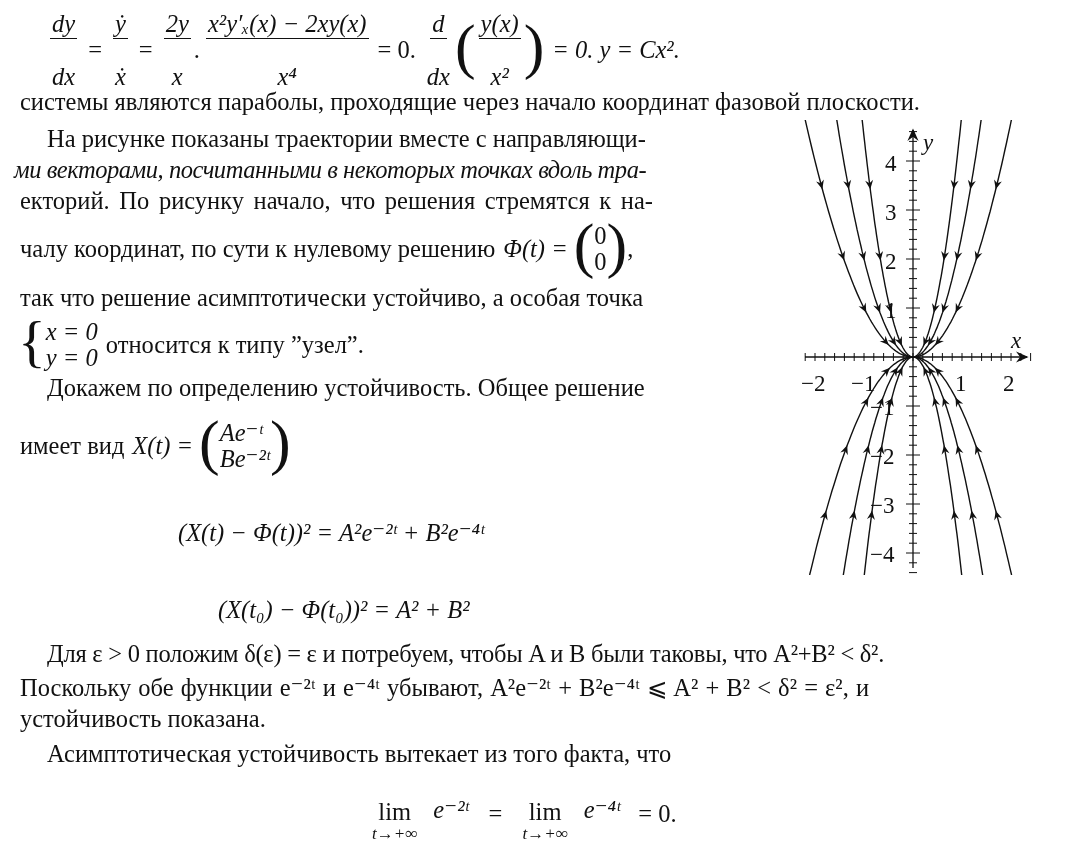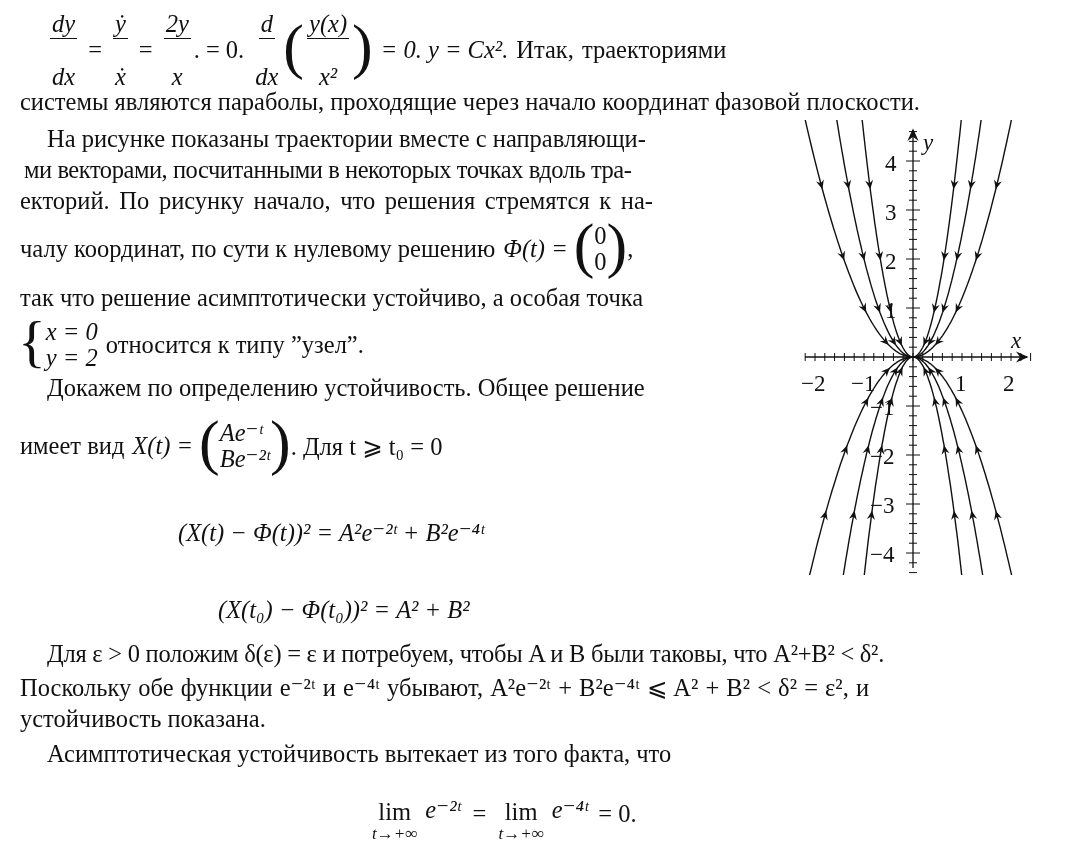--- a/index.html
+++ b/index.html
@@ -30,87 +30,89 @@
   <span class="frac it">
       <span class="num">ẏ</span>
       <span class="den">ẋ</span>
     </span>
   <span style="margin:0 8px;">=</span>
   <span class="frac it">
       <span class="num">2y</span>
       <span class="den">x</span>
     </span>
     <span>.</span>
+  <span class="frac it" style="margin-left:6px;">
+      <span class="num">x²y′ₓ(x) − 2xy(x)</span>
+      <span class="den">x⁴</span>
+    </span>
   <span style="margin:0 6px;">= 0.</span>
   <span class="frac it">
       <span class="num">d</span>
       <span class="den">dx</span>
     </span>
   <span class="bigp">(</span>
   <span class="frac it">
       <span class="num">y(x)</span>
       <span class="den">x²</span>
     </span>
   <span class="bigp">)</span>
   <span class="it" style="margin-left:8px;">= 0. y = Cx².</span>
-  <span style="margin-left:8px; word-spacing:2px;">Итак, траекториями</span>
 </div>
 
 <div class="ab" style="left:20px; top:88px;">системы являются параболы, проходящие через начало координат фазовой плоскости.</div>
 
 <div class="ab" style="left:47px; top:125px;">На рисунке показаны траектории вместе с направляющи-</div>
-<div class="ab" style="left:24px; top:156px; letter-spacing:-0.45px;">ми векторами, посчитанными в некоторых точках вдоль тра-</div>
+<div class="ab" style="left:14px; top:156px; letter-spacing:-0.45px;font-style:italic;">ми векторами, посчитанными в некоторых точках вдоль тра-</div>
 <div class="ab" style="left:20px; top:187px; word-spacing:3.5px;">екторий. По рисунку начало, что решения стремятся к на-</div>
 
 <div class="ab" style="left:20px; top:218px; height:62px; display:flex; align-items:center;">
   <span>чалу координат, по сути к нулевому решению</span>
   <span class="it" style="margin-left:8px;">Φ(t) =</span>
   <span class="bigp" style="margin-left:6px;">(</span>
   <span class="col">
       <span>0</span>
       <span>0</span>
     </span>
   <span class="bigp">)</span>
     <span>,</span>
 </div>
 
 <div class="ab" style="left:20px; top:284px;">так что решение асимптотически устойчиво, а особая точка</div>
 
 <div class="ab" style="left:18px; top:314px; height:62px; display:flex; align-items:center;">
   <span class="brace">{</span>
   <span class="colL it">
       <span>x = 0</span>
-      <span>y = 2</span>
+      <span>y = 0</span>
     </span>
   <span style="margin-left:8px;">относится к типу ”узел”.</span>
 </div>
 
 <div class="ab" style="left:47px; top:374px;">Докажем по определению устойчивость. Общее решение</div>
 <div class="ab" style="left:20px; top:414px; height:64px; display:flex; align-items:center;">
   <span>имеет вид</span>
   <span class="it" style="margin-left:8px;">X(t) =</span>
   <span class="bigp" style="margin-left:6px;">(</span>
   <span class="colL it">
       <span>Ae⁻ᵗ</span>
       <span>Be⁻²ᵗ</span>
     </span>
   <span class="bigp">)</span>
-  <span>. Для t ⩾ t₀ = 0</span>
 </div>
 
 <div class="ab it" style="left:178px; top:518px;">(X(t) − Φ(t))² = A²e⁻²ᵗ + B²e⁻⁴ᵗ</div>
 <div class="ab it" style="left:218px; top:596px;">(X(t₀) − Φ(t₀))² = A² + B²</div>
 
 <div class="ab" style="left:47px; top:640px; letter-spacing:-0.25px;">Для ε &gt; 0 положим δ(ε) = ε и потребуем, чтобы A и B были таковы, что A²+B² &lt; δ².</div>
 <div class="ab" style="left:20px; top:673px; word-spacing:1px;">Поскольку обе функции e⁻²ᵗ и e⁻⁴ᵗ убывают, A²e⁻²ᵗ + B²e⁻⁴ᵗ ⩽ A² + B² &lt; δ² = ε², и</div>
 <div class="ab" style="left:20px; top:705px;">устойчивость показана.</div>
 
 <div class="ab" style="left:47px; top:740px;">Асимптотическая устойчивость вытекает из того факта, что</div>
 
-<div class="ab" style="left:372px; top:800px; display:flex; align-items:flex-start;">
+<div class="ab" style="left:372px; top:800px; display:flex; align-items:flex-start;gap:8px;">
   <span class="lim">
       <span>lim</span>
       <span class="sub">t→+∞</span>
     </span>
   <span class="it" style="margin-left:8px; position:relative; top:-5px;">e⁻²ᵗ</span>
   <span style="margin:0 12px;">=</span>
   <span class="lim">
       <span>lim</span>
       <span class="sub">t→+∞</span>
     </span>

